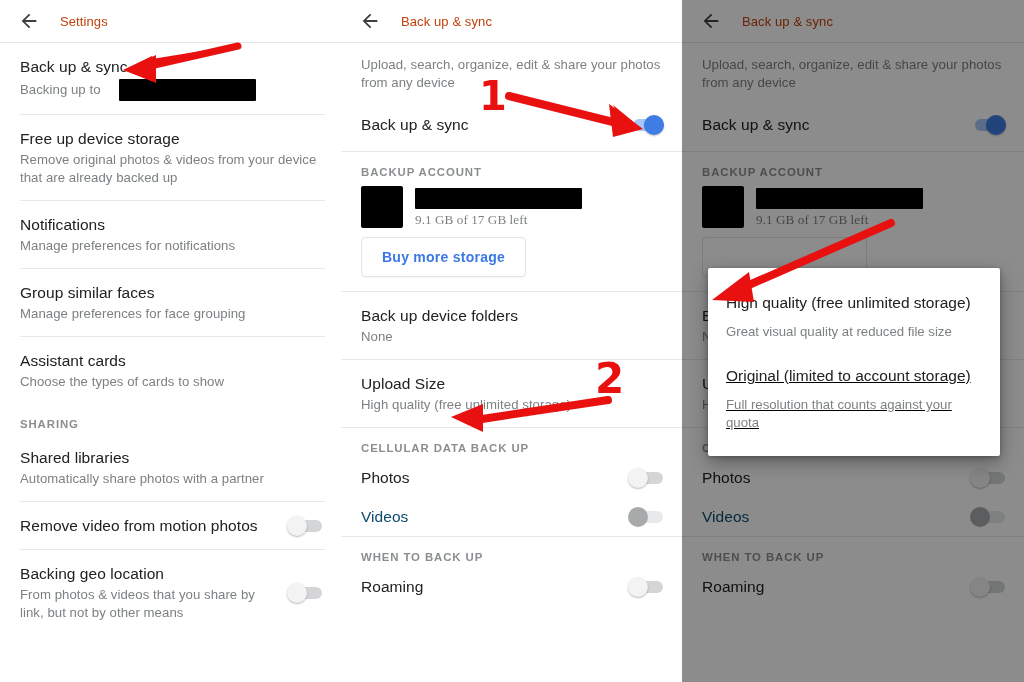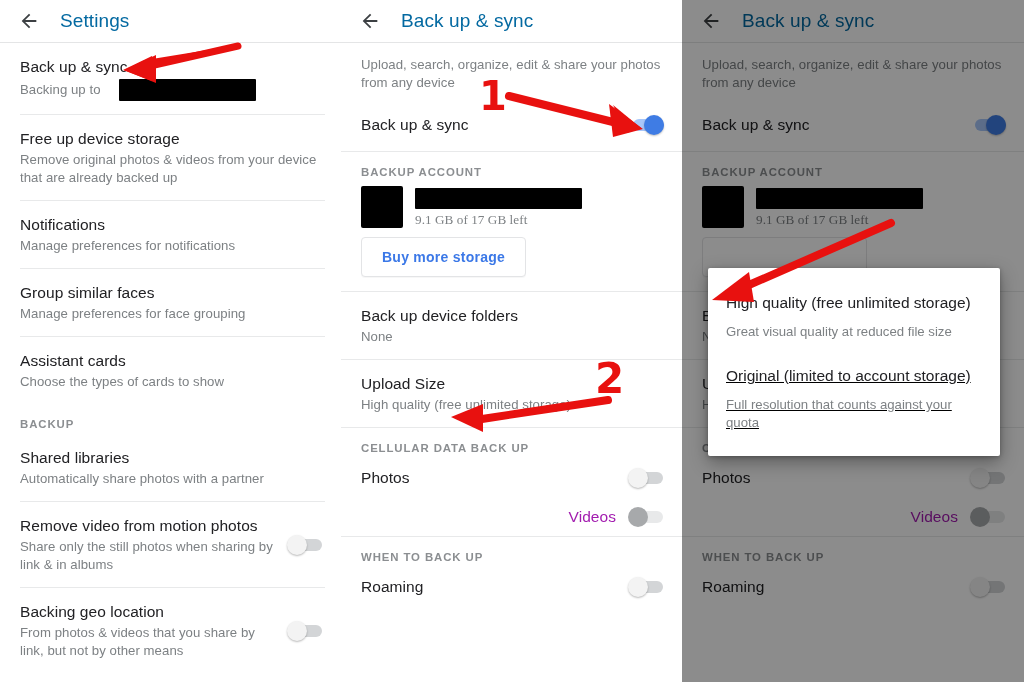--- a/index.html
+++ b/index.html
@@ -32,39 +32,39 @@
     background:#ffffff;
     box-sizing:border-box;
   }
   .back-icon{
     width:22px;height:22px;flex:0 0 auto;
     display:block;
     margin-right:20px;
   }
   .back-icon svg{display:block;}
   .appbar-title{
-    font-size:19px;color:#0369a1;
+    font-size:13px;color:#c2410c;
     letter-spacing:.1px;
     white-space:nowrap;
   }
   .appbar-sep{height:1px;background:#e4e5e6;margin:0;}
 
   
   .row{
     position:relative;
     padding:13px 18px 13px 20px;
     box-sizing:border-box;
   }
   .row-flex{display:flex;align-items:center;}
   .row-flex .row-texts{flex:1 1 auto;min-width:0;}
   .title{
     font-size:15.5px;color:#212124;line-height:21px;
     letter-spacing:.05px;
   }
-  .title.dim{color:#a21caf;text-align:right;}
+  .title.dim{color:#0c4a6e;}
   .sub{
     font-size:13.2px;color:#7d8184;line-height:18px;
     margin-top:2px;letter-spacing:.05px;
   }
   .sub.inline{display:flex;align-items:center;gap:12px;}
   .divider{height:1px;background:#e8e9ea;margin:0 16px 0 20px;}
   .divider.full{margin:0;}
   .section-label{
     font-size:11.4px;color:#8b8e91;letter-spacing:.9px;
     font-weight:600;
@@ -182,32 +182,31 @@
       <div class="title">Group similar faces</div>
       <div class="sub">Manage preferences for face grouping</div>
     </div>
     <div class="divider"></div>
 
     <div class="row">
       <div class="title">Assistant cards</div>
       <div class="sub">Choose the types of cards to show</div>
     </div>
 
-    <div class="section-label">BACKUP</div>
+    <div class="section-label">SHARING</div>
 
     <div class="row">
       <div class="title">Shared libraries</div>
       <div class="sub">Automatically share photos with a partner</div>
     </div>
     <div class="divider"></div>
 
     <div class="row row-flex">
       <div class="row-texts">
         <div class="title">Remove video from motion photos</div>
-        <div class="sub">Share only the still photos when sharing by link &amp; in albums</div>
       </div>
       <span class="switch">
         <span class="track"></span>
         <span class="thumb"></span>
       </span>
     </div>
     <div class="divider"></div>
 
     <div class="row row-flex">
       <div class="row-texts">

